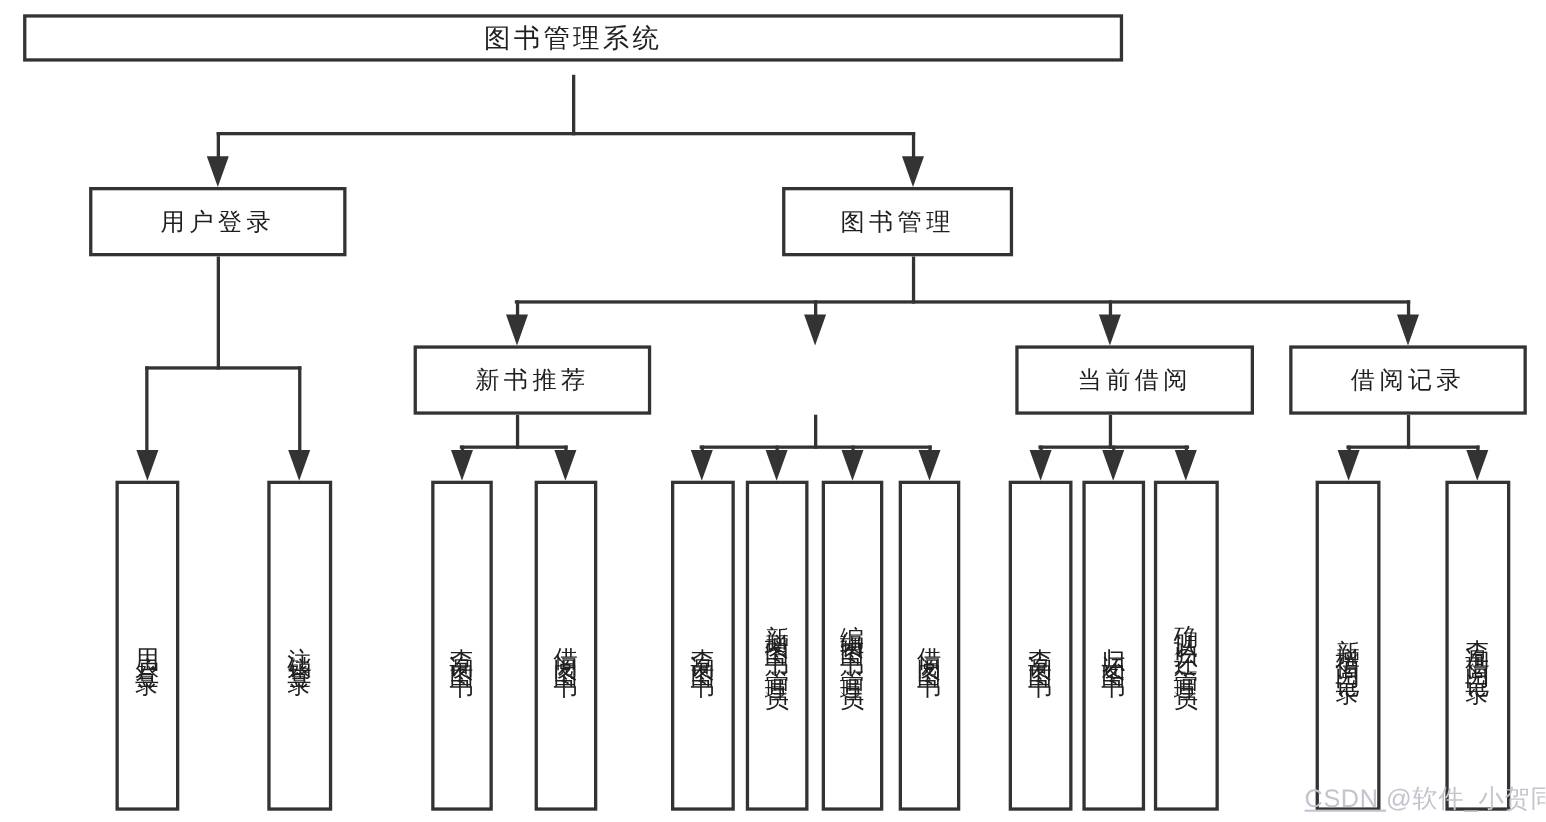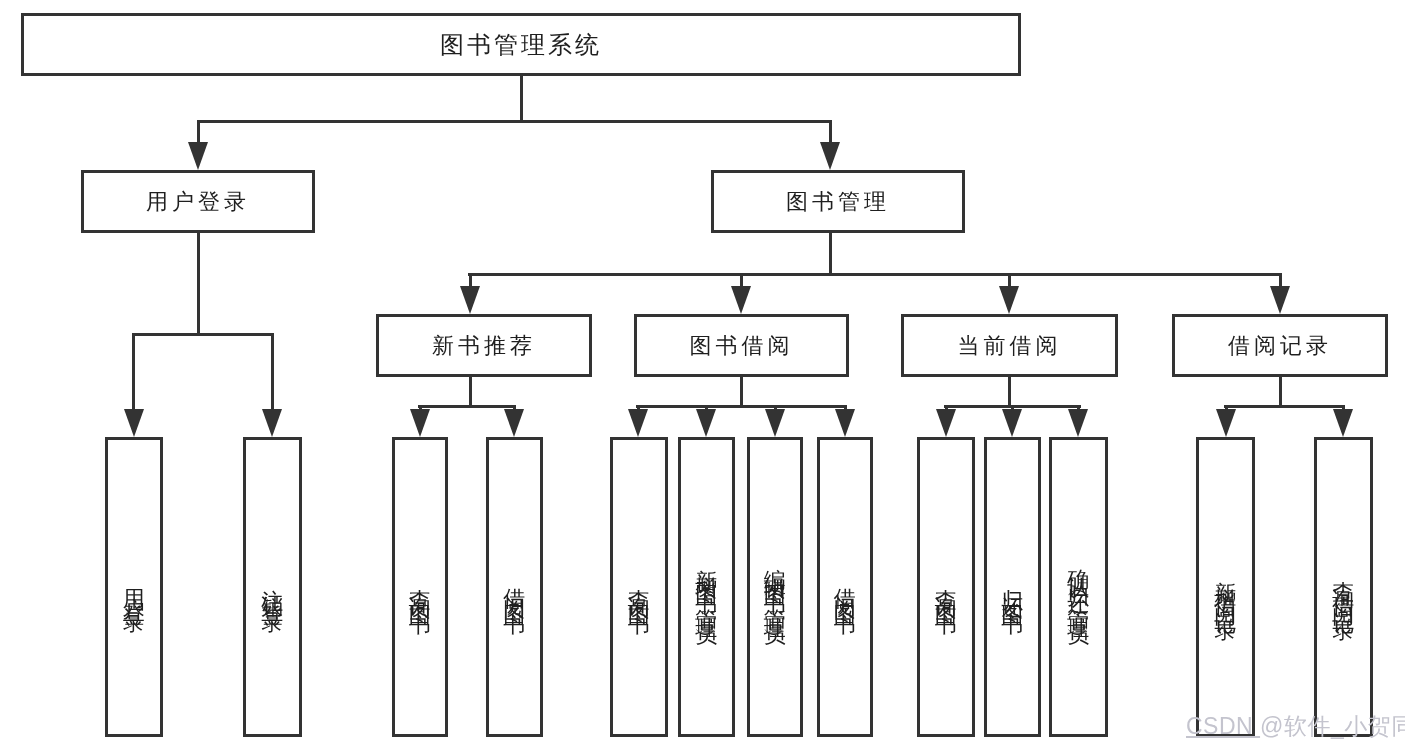--- a/index.html
+++ b/index.html
@@ -38,38 +38,35 @@
     position:absolute;left:1186px;top:711px;z-index:6;
     font-size:23px;color:var(--wm);letter-spacing:0.5px;white-space:nowrap;
   }
   .watermark .u{text-decoration:underline;}
 </style>
 </head>
 <body>
 
 <div class="stage">
 
-  <div class="node" style="left:21px;top:13px;width:1000px;height:63px">
+  <div class="node" style="left:21px;top:13px;width:1000px;height:43px">
     <span class="root-label">图书管理系统</span>
   </div>
 
   <div class="node" style="left:81px;top:170px;width:234px;height:63px">
     <span class="hlabel">用户登录</span>
   </div>
-  <div class="node" style="left:711px;top:170px;width:254px;height:63px">
+  <div class="node" style="left:711px;top:170px;width:210px;height:63px">
     <span class="hlabel">图书管理</span>
   </div>
 
   <div class="node" style="left:376px;top:314px;width:216px;height:63px">
     <span class="hlabel">新书推荐</span>
   </div>
-  <div class="node" style="left:634px;top:314px;width:215px;height:63px">
-    <span class="hlabel">图书借阅</span>
-  </div>
-  <div class="node" style="left:901px;top:314px;width:217px;height:63px">
+  <div class="node" style="left:923px;top:314px;width:217px;height:63px">
     <span class="hlabel">当前借阅</span>
   </div>
   <div class="node" style="left:1172px;top:314px;width:216px;height:63px">
     <span class="hlabel">借阅记录</span>
   </div>
 
   <div class="node" style="left:105px;top:437px;width:58px;height:300px">
     <span class="vtext">用户登录</span>
   </div>
   <div class="node" style="left:243px;top:437px;width:59px;height:300px">

